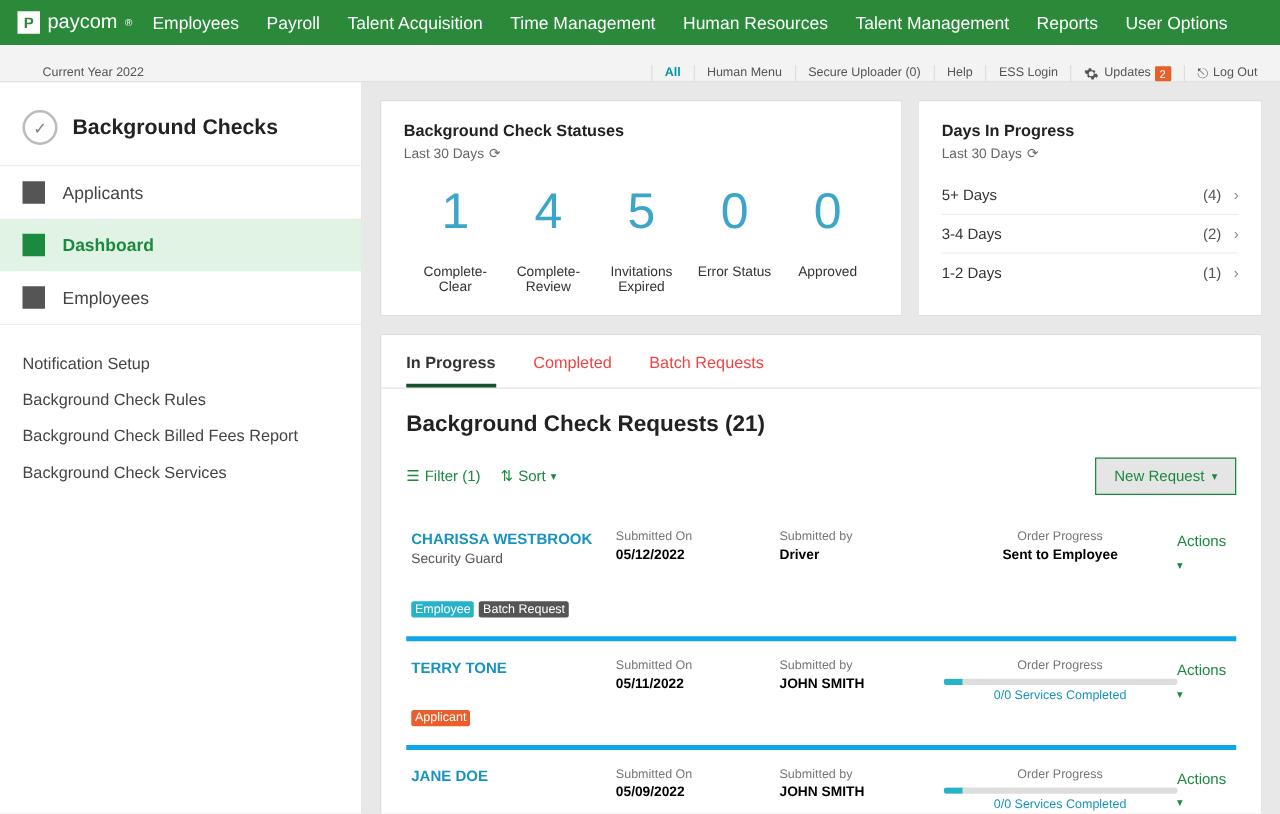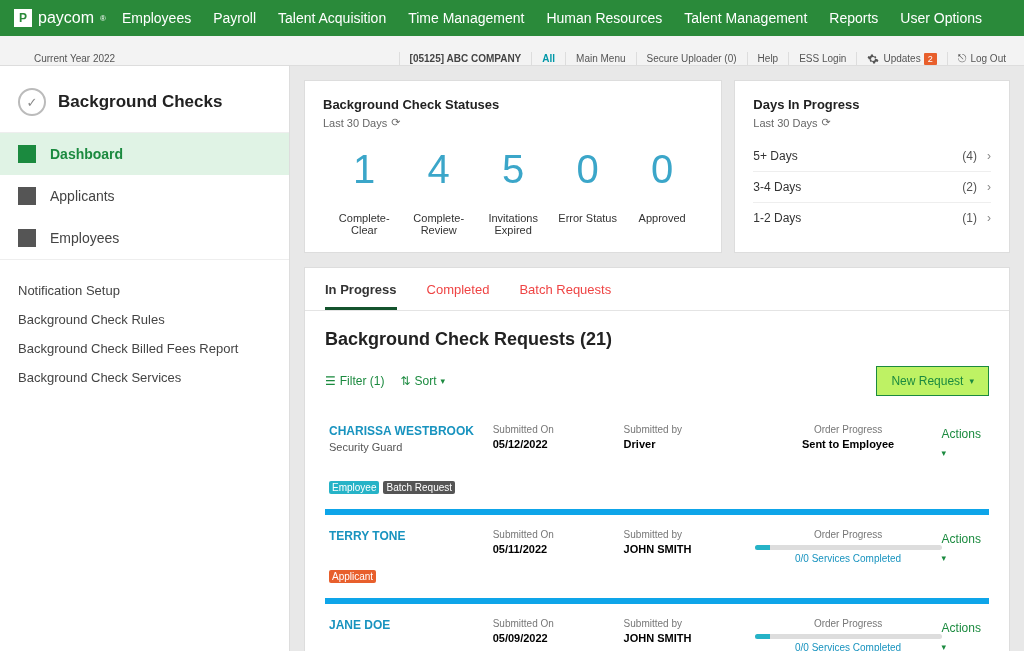--- a/index.html
+++ b/index.html
@@ -62,23 +62,23 @@
 
 .panel-body { padding:18px 20px; }
 .panel-title { font-size:18px; font-weight:bold; color:#222; margin-bottom:16px; }
 
 .toolbar { display:flex; align-items:center; gap:16px; margin-bottom:14px; }
 .search { flex:0 0 340px; display:flex; align-items:center; border:1px solid #ccc; border-radius:2px; padding:6px 8px; }
 .search svg { width:14px; height:14px; margin-right:6px; fill:#888; }
 .search input { border:none; outline:none; font-size:12px; width:100%; color:#666; }
 .tool-link { font-size:12px; color:#1b8a3f; display:flex; align-items:center; gap:4px; cursor:pointer; }
 .spacer { flex:1; }
-.new-req { border:1px solid #1b8a3f; color:#1b8a3f; font-size:12px; padding:7px 14px; background:#bef264; cursor:pointer; display:flex; align-items:center; gap:6px; }
-
-.req { display:flex; padding:14px 4px; border-bottom:6px solid #0ea5e9; }
+.new-req { border:1px solid #1b8a3f; color:#1b8a3f; font-size:12px; padding:7px 14px; background:#e5e5e5; cursor:pointer; display:flex; align-items:center; gap:6px; }
+
+.req { display:flex; padding:14px 4px; border-bottom:4px solid #0ea5e9; }
 .req:last-child { border-bottom:none; }
 .req-col1 { width:175px; }
 .req-name { color:#1893bf; font-size:12px; font-weight:bold; text-transform:uppercase; margin-bottom:3px; cursor:pointer; }
 .req-role { font-size:11px; color:#555; margin-bottom:4px; }
 .tag { display:inline-block; font-size:10px; padding:1px 3px; border-radius:2px; color:#fff; margin-right:4px;margin-top:24px; }
 .tag.emp { background:#26b3c7; }
 .tag.batch { background:#555; }
 .tag.app { background:#e85f2c; }
 .req-col { width:140px; }
 .req-lbl { font-size:10px; color:#777; margin-bottom:3px; }
@@ -108,23 +108,22 @@
       <div class="nav-item">Human Resources</div>
       <div class="nav-item">Talent Management</div>
       <div class="nav-item">Reports</div>
       <div class="nav-item">User Options</div>
     </div>
 </div>
 
 <div class="subbar">
   <div>Current Year 2022</div>
   <div class="subbar-right">
-    <div class="subbar-cell company">[05125] ABC COMPANY</div>
     <div class="subbar-cell teal">All</div>
-    <div class="subbar-cell">Main Menu</div>
+    <div class="subbar-cell">Human Menu</div>
     <div class="subbar-cell">Secure Uploader (0)</div>
     <div class="subbar-cell">Help</div>
     <div class="subbar-cell">ESS Login</div>
     <div class="subbar-cell">
       <svg class="gear" viewBox="0 0 24 24">
           <path fill="#555" d="M12 8a4 4 0 100 8 4 4 0 000-8zm9 4a7 7 0 01-.1 1.2l2 1.6-2 3.4-2.4-1a7 7 0 01-2 1.2l-.4 2.6h-4l-.4-2.6a7 7 0 01-2-1.2l-2.4 1-2-3.4 2-1.6A7 7 0 013 12a7 7 0 01.1-1.2l-2-1.6 2-3.4 2.4 1a7 7 0 012-1.2L7.9 3h4l.4 2.6a7 7 0 012 1.2l2.4-1 2 3.4-2 1.6c.07.4.1.8.1 1.2z"></path>
         </svg>
       <span>Updates</span>
       <span class="badge-num">2</span>
     </div>
@@ -135,27 +134,27 @@
   </div>
 </div>
 
 <div class="main">
   <div class="sidebar">
     <div class="sb-header">
       <div class="sb-icon">✓</div>
       <div class="sb-title">Background Checks</div>
     </div>
     <div class="sb-menu" id="sb-menu">
+        <div class="sb-item">
+          <div class="ic"></div>
+          <span>Applicants</span>
+        </div>
         <div class="sb-item active">
           <div class="ic"></div>
           <span>Dashboard</span>
-        </div>
-        <div class="sb-item">
-          <div class="ic"></div>
-          <span>Applicants</span>
         </div>
         <div class="sb-item">
           <div class="ic"></div>
           <span>Employees</span>
         </div>
       </div>
     <div class="sb-links" id="sb-links">
         <div class="sb-link">Notification Setup</div>
         <div class="sb-link">Background Check Rules</div>
         <div class="sb-link">Background Check Billed Fees Report</div>

